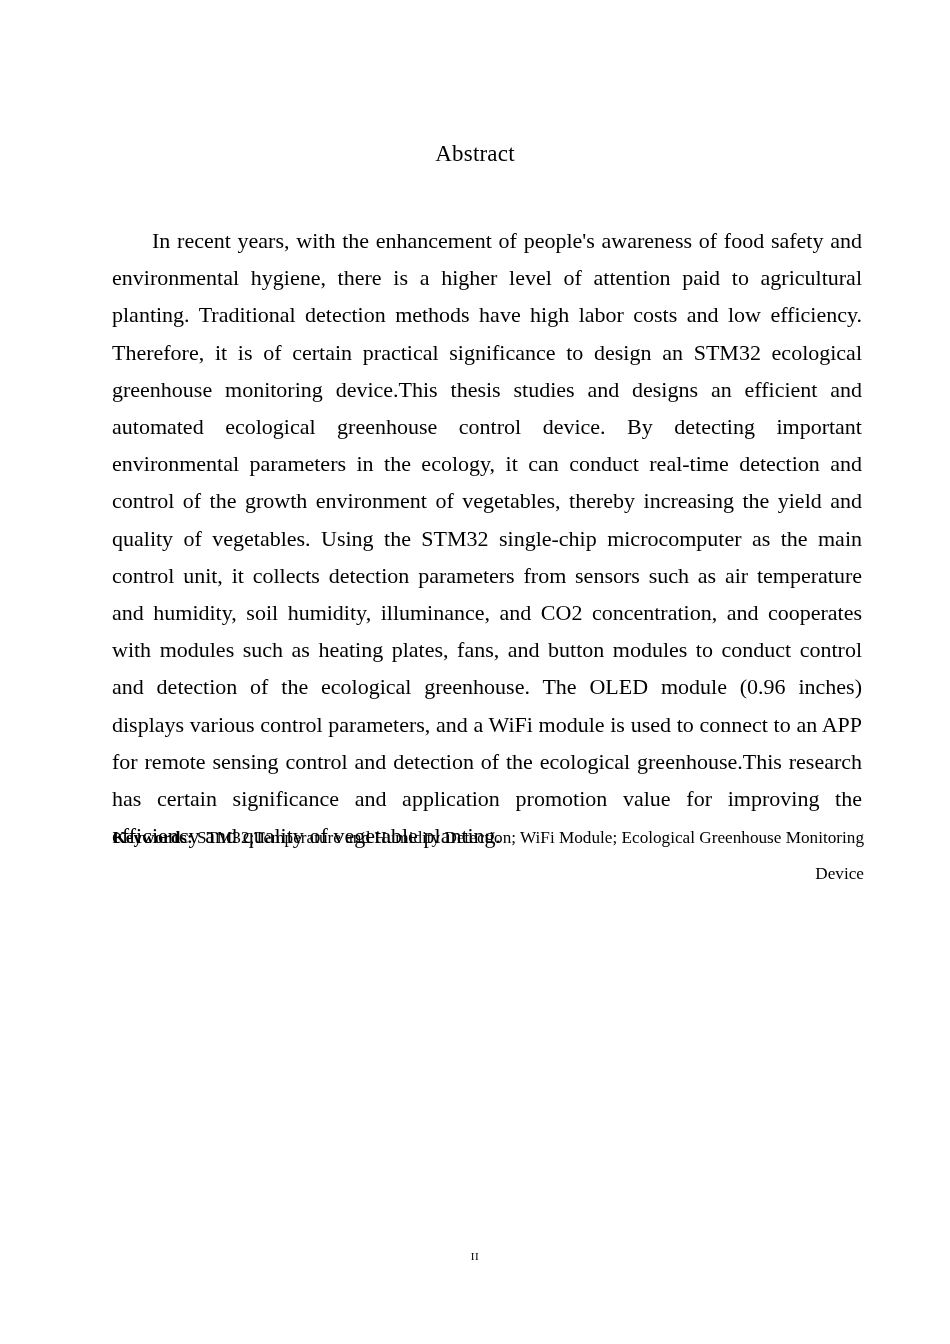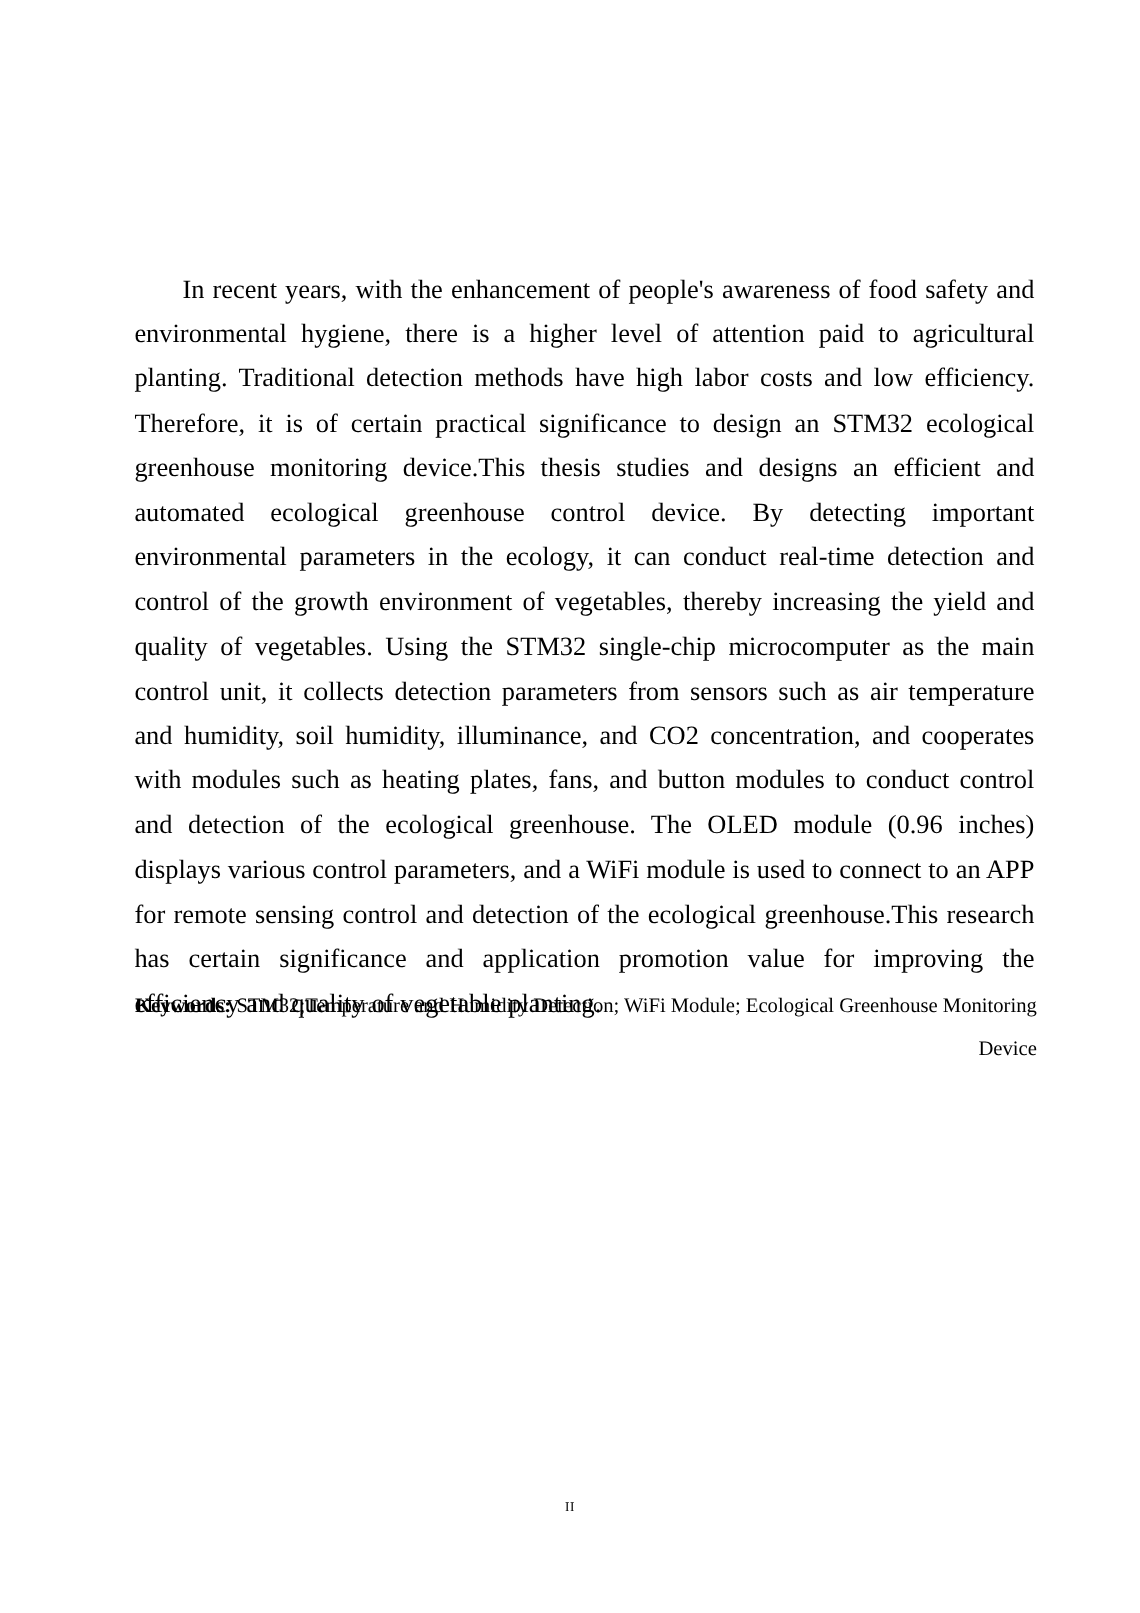--- a/index.html
+++ b/index.html
@@ -93,20 +93,21 @@
     font-weight: 400;
     letter-spacing: 0.5px;
     color: #000000;
   }
 </style>
 </head>
 <body>
 
 <div class="page">
 
+  <h1 class="page-title">Abstract</h1>
 
   <div class="body-block">
     <p class="abstract-paragraph">In recent years, with the enhancement of people's awareness of food safety and environmental hygiene, there is a higher level of attention paid to agricultural planting. Traditional detection methods have high labor costs and low efficiency. Therefore, it is of certain practical significance to design an STM32 ecological greenhouse monitoring device.This thesis studies and designs an efficient and automated ecological greenhouse control device. By detecting important environmental parameters in the ecology, it can conduct real-time detection and control of the growth environment of vegetables, thereby increasing the yield and quality of vegetables. Using the STM32 single-chip microcomputer as the main control unit, it collects detection parameters from sensors such as air temperature and humidity, soil humidity, illuminance, and CO2 concentration, and cooperates with modules such as heating plates, fans, and button modules to conduct control and detection of the ecological greenhouse. The OLED module (0.96 inches) displays various control parameters, and a WiFi module is used to connect to an APP for remote sensing control and detection of the ecological greenhouse.This research has certain significance and application promotion value for improving the efficiency and quality of vegetable planting.</p>
   </div>
 
   <div class="keywords-block">
     <p class="keywords-line"><span class="keywords-label">Keywords:</span><span class="keywords-value"> STM32;Temperature and Humidity Detection; WiFi Module; Ecological Greenhouse Monitoring Device</span></p>
   </div>
 
   <div class="page-footer">

